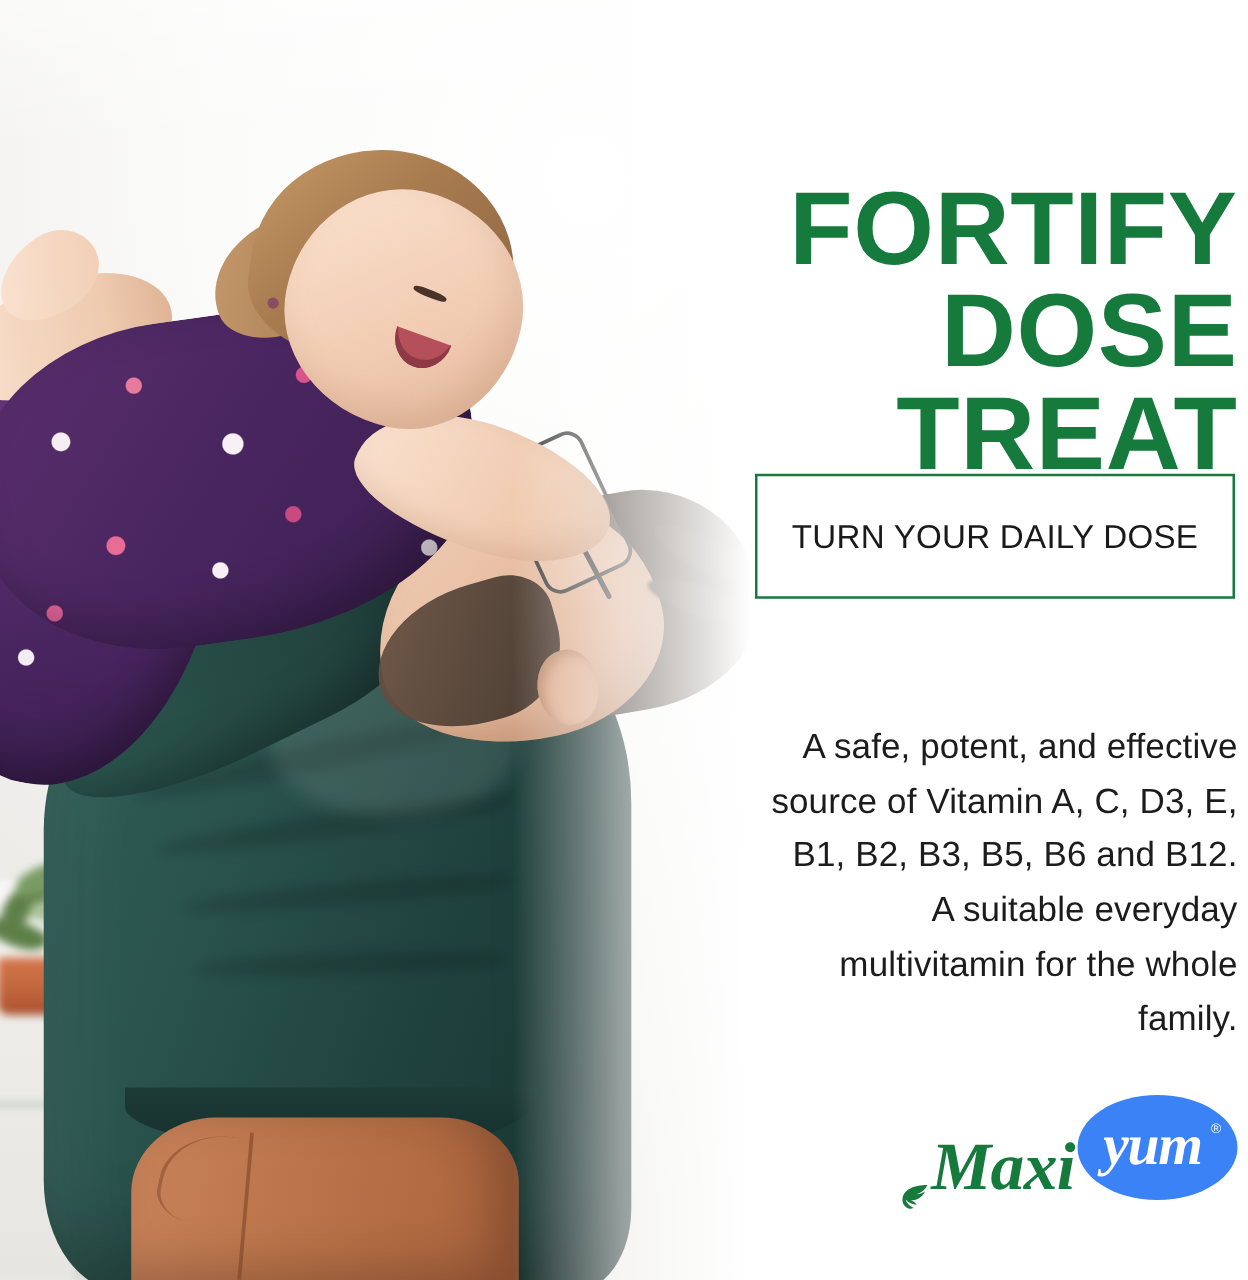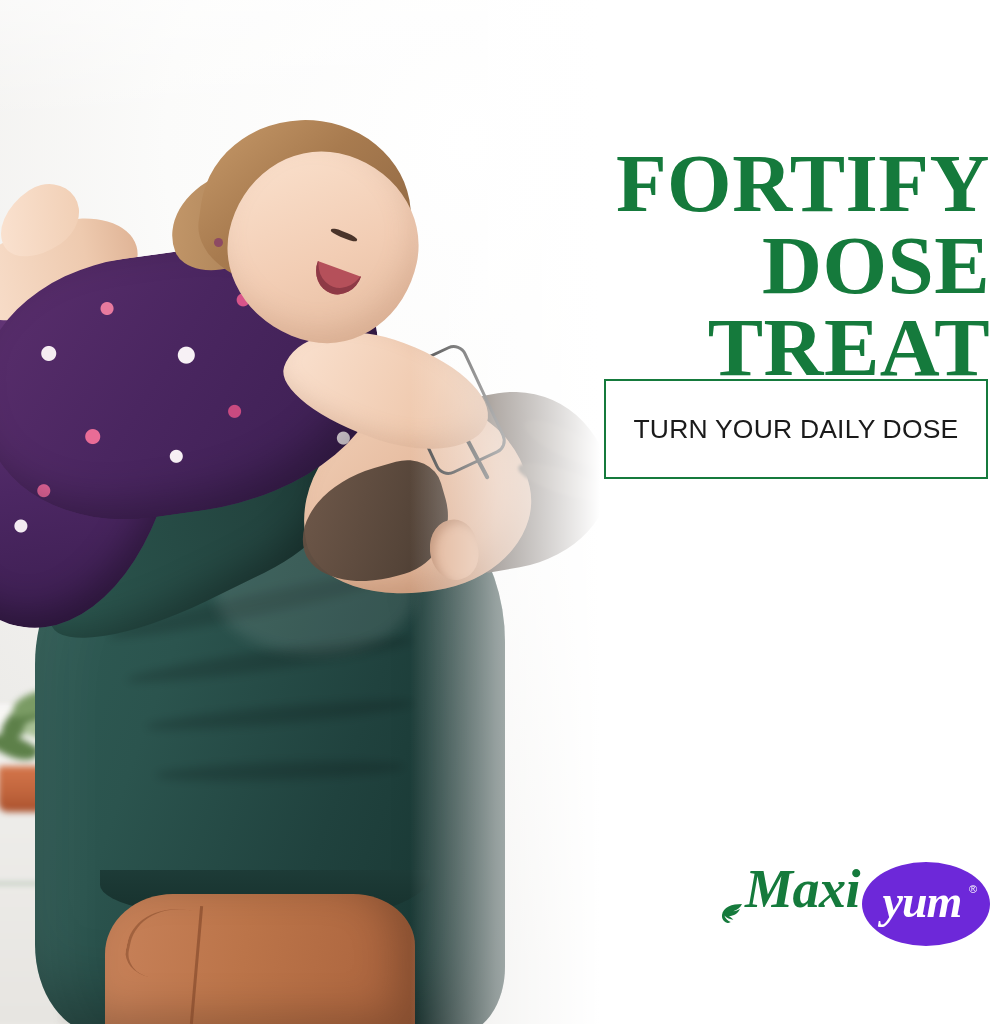--- a/index.html
+++ b/index.html
@@ -380,21 +380,21 @@
     background: transparent;
   }
 
   .headline {
     position: absolute;
     left: 0;
     top: 86px;
     width: 386px;
     text-align: right;
     color: #157a3c;
-    font-family: Liberation Serif, serif;
+    font-family: Liberation Sans, sans-serif;
     font-weight: 700;
     font-size: 83px;
     line-height: 0.99;
     letter-spacing: 0.5px;
   }
   .headline span { display: block; }
 
   .tagline-box {
     position: absolute;
     left: 0;
@@ -438,21 +438,21 @@
     left: 0;
     top: 862px;
     width: 386px;
     height: 98px;
   }
   .logo-inner {
     position: absolute;
     right: 0;
     top: 0;
     display: flex;
-    align-items: flex-start;
+    align-items: flex-end;
     height: 98px;
     margin-left: 40px;
   }
   .logo-maxi {
     position: relative;
     color: #157a3c;
     font-family: "Liberation Serif", serif;
     font-style: italic;
     font-weight: 700;
     font-size: 54px;
@@ -464,21 +464,21 @@
     position: absolute;
     left: -26px;
     top: 20px;
     width: 26px;
     height: 26px;
   }
   .logo-oval {
     position: relative;
     width: 128px;
     height: 84px;
-    background: #6d28d9;
+    background: #3b82f6;
     border-radius: 50% / 50%;
     display: flex;
     align-items: center;
     justify-content: center;
     margin-left: -6px;
   }
   .logo-yum {
     color: #ffffff;
     font-family: "Liberation Serif", serif;
     font-style: italic;
@@ -582,20 +582,21 @@
       <span>DOSE</span>
       <span>TREAT</span>
     </h1>
 
     <div class="tagline-box">
       <div class="tagline">
         <span>TURN YOUR DAILY DOSE</span>
       </div>
     </div>
 
+    <p class="body-copy">A safe, potent, and effective source of Vitamin A, C, D3, E, B1, B2, B3, B5, B6 and B12. A suitable everyday multivitamin for the whole family.</p>
 
     <div class="logo">
       <div class="logo-inner">
         <div class="logo-maxi">
           <span class="leaf-mark">
             <svg viewBox="0 0 26 26" width="26" height="26" aria-hidden="true">
               <path d="M23 3C13 3 4 6 3 14c-.4 3.4 1.6 6.6 4.8 7.7 1.6.5 3 .2 3.9-.6-3-1.2-5.2-3.6-6.3-6.6 2.4 2.6 5.6 4.1 9 4.2-1.2-1.6-2.9-2.8-4.8-3.5 4.9.2 9.3-2.6 11.4-7.1-2 1.3-4.3 2-6.7 2.2C18.3 9 21.4 6.6 23 3z" fill="#157a3c"></path>
             </svg>
           </span>
           <span>Maxi</span>

